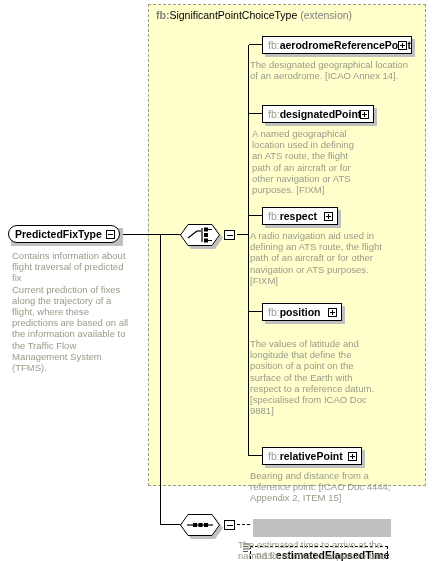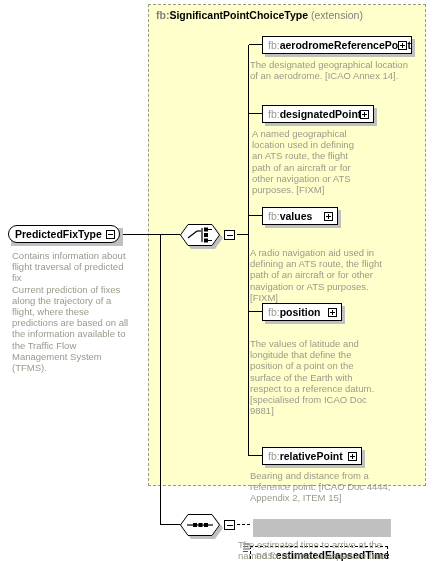--- a/index.html
+++ b/index.html
@@ -32,21 +32,21 @@
     background: #ffffcc;
     border: 1px dashed #9a9a8a;
   }
   #ext-title {
     position: absolute;
     left: 156px; top: 9px;
     font-size: 10.5px;
     color: #808080;
     white-space: nowrap;
   }
-  #ext-title .tname { color:#000; font-weight: bold; }
+  #ext-title .tname { color:#000; font-weight: normal; }
   #ext-title .tpfx { color:#808080; font-weight: bold; }
 
   
   #root-box {
     position: absolute;
     left: 8px; top: 225px;
     width: 112px; height: 16px;
   }
   #root-shadow {
     position:absolute; left: 11px; top: 228px;
@@ -218,25 +218,25 @@
       <span class="nm">designatedPoint</span>
     <span class="toggle plus"></span>
   </div>
 </div>
 <div class="desc" style="left:252px; top:128px; width:110px;">A named geographical location used in defining an ATS route, the flight path of an aircraft or for other navigation or ATS purposes. [FIXM]</div>
 
 <div class="elbox-wrap" style="left:262px; top:207px; width:76px;">
   <div class="elbox-shadow"></div>
   <div class="elbox">
     <span class="pfx">fb:</span>
-      <span class="nm">values</span>
-    <span class="toggle plus"></span>
-  </div>
-</div>
-<div class="desc" style="left:250px; top:247px; width:148px;">A radio navigation aid used in defining an ATS route, the flight path of an aircraft or for other navigation or ATS purposes. [FIXM]</div>
+      <span class="nm">respect</span>
+    <span class="toggle plus"></span>
+  </div>
+</div>
+<div class="desc" style="left:250px; top:230px; width:148px;">A radio navigation aid used in defining an ATS route, the flight path of an aircraft or for other navigation or ATS purposes. [FIXM]</div>
 
 <div class="elbox-wrap" style="left:262px; top:303px; width:80px;">
   <div class="elbox-shadow"></div>
   <div class="elbox">
     <span class="pfx">fb:</span>
       <span class="nm">position</span>
     <span class="toggle plus"></span>
   </div>
 </div>
 <div class="desc" style="left:250px; top:338px; width:125px;">The values of latitude and longitude that define the position of a point on the surface of the Earth with respect to a reference datum. [specialised from ICAO Doc 9881]</div>

